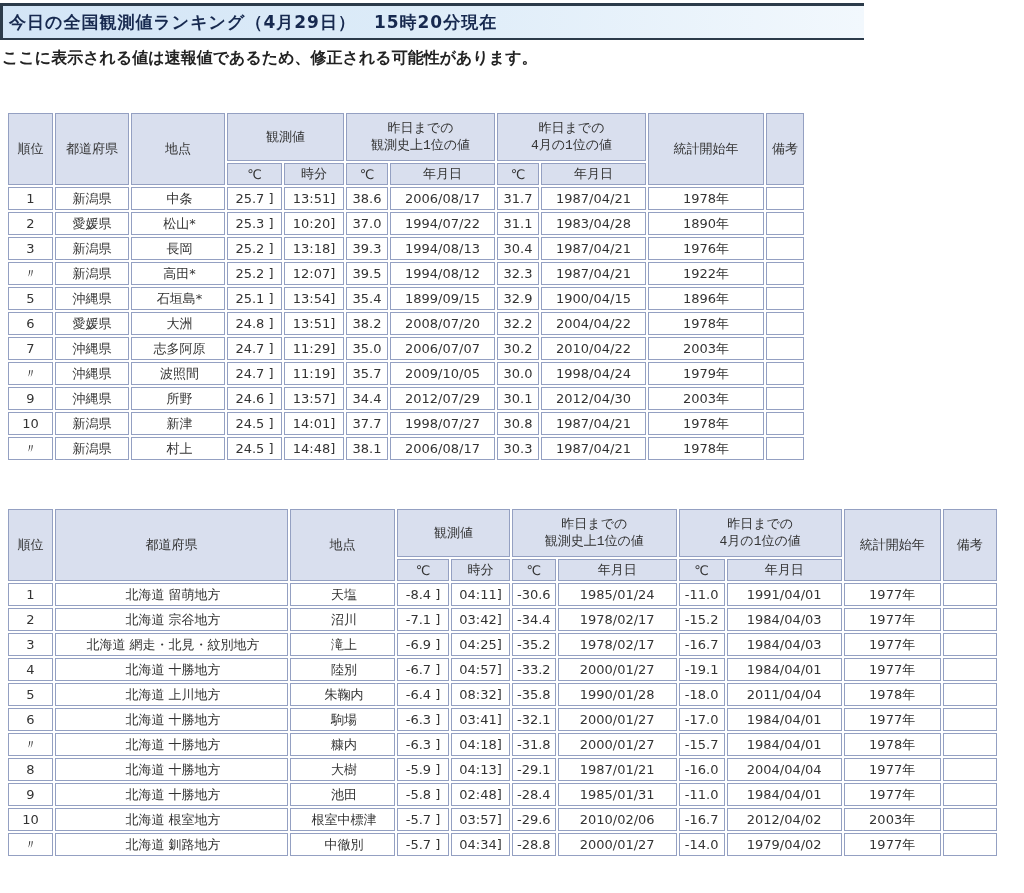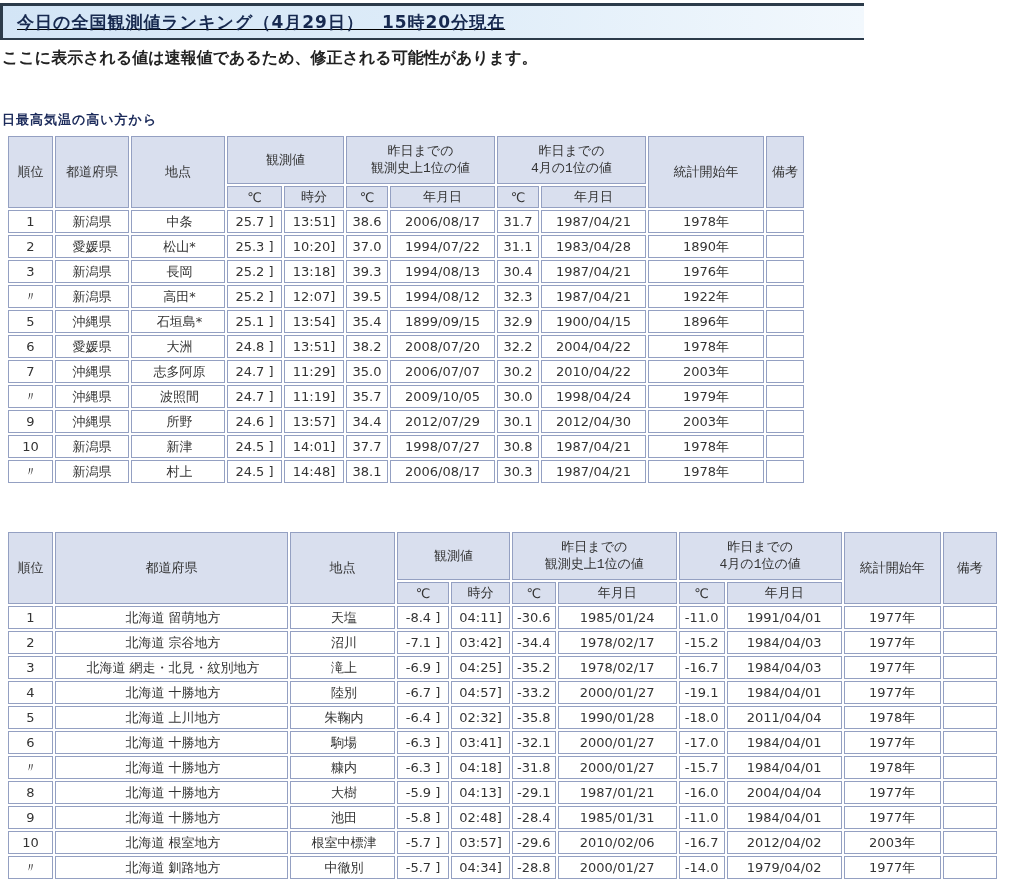--- a/index.html
+++ b/index.html
@@ -11,22 +11,21 @@
     overflow: hidden;
   }
   
   .titlebar {
     margin-top: 3px;
     width: 864px;
     background: linear-gradient(90deg, #d3e5f6 0%, #dcebf8 45%, #f2f8fd 100%);
     border-top: 3px solid #2c3b4a;
     border-left: 3px solid #2c3b4a;
     border-bottom: 2px solid #2c3b4a;
-    padding: 5px 6px 5px 14px;
-    text-decoration: underline;
+    padding: 5px 6px 5px 6px;
   }
   .titlebar h1 {
     margin: 0;
     font-size: 17px;
     line-height: 22px;
     font-weight: bold;
     color: #17294f;
     letter-spacing: 1px;
     white-space: nowrap;
   }
@@ -81,21 +80,20 @@
 </head>
 <body>
 
 <header class="titlebar">
   <h1>今日の全国観測値ランキング（4月29日）　15時20分現在</h1>
 </header>
 
 <p class="note">ここに表示される値は速報値であるため、修正される可能性があります。</p>
 
 <section class="section-max">
-  <h2>日最高気温の高い方から</h2>
   <table class="rank-table">
     <colgroup>
       <col style="width:45px">
         <col style="width:74px">
         <col style="width:94px">
       <col style="width:55px">
         <col style="width:60px">
         <col style="width:42px">
       <col style="width:105px">
         <col style="width:42px">
@@ -369,21 +367,21 @@
           <td>-19.1</td>
           <td>1984/04/01</td>
           <td>1977年</td>
           <td></td>
         </tr>
         <tr>
           <td>5</td>
           <td class="left">北海道 上川地方</td>
           <td class="left">朱鞠内</td>
           <td>-6.4 ]</td>
-          <td>02:32]</td>
+          <td>08:32]</td>
           <td>-35.8</td>
           <td>1990/01/28</td>
           <td>-18.0</td>
           <td>2011/04/04</td>
           <td>1978年</td>
           <td></td>
         </tr>
         <tr>
           <td>6</td>
           <td class="left">北海道 十勝地方</td>

